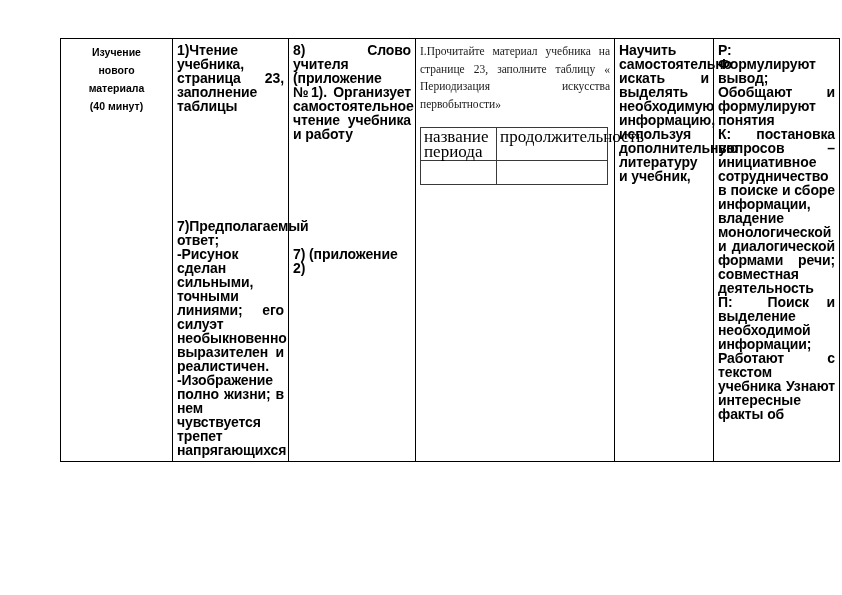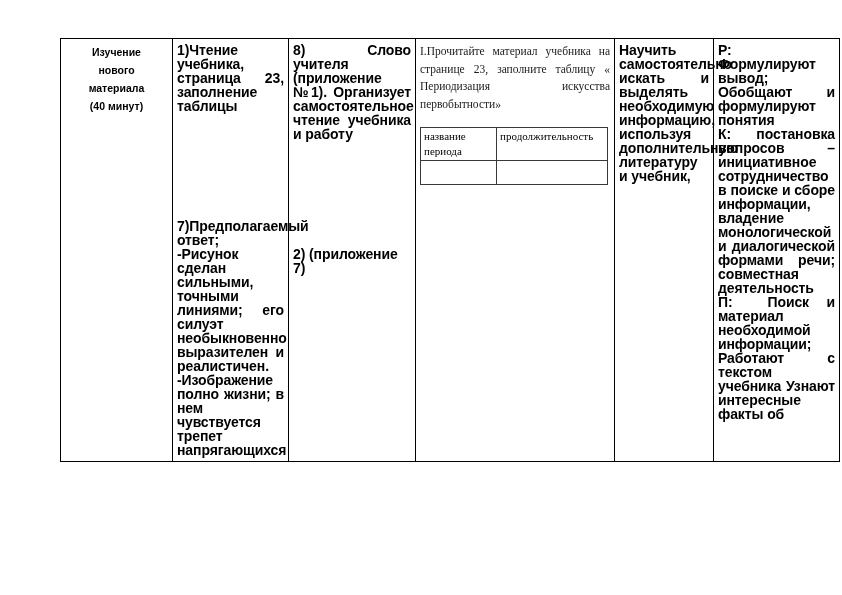--- a/index.html
+++ b/index.html
@@ -92,21 +92,21 @@
   }
   table.nested {
     width: 100%;
     border-collapse: collapse;
     table-layout: fixed;
   }
   table.nested td {
     border: 1.2px solid #3a3a3a;
     font-family: "Liberation Serif", "DejaVu Serif", serif;
     font-weight: normal;
-    font-size: 11px;
+    font-size: 17px;
     line-height: 15px;
     vertical-align: top;
     padding: 1px 3px;
     text-align: left;
     color: #000;
   }
   .nested-c1 { width: 40%; }
   .nested-c2 { width: 60%; }
   tr.nested-empty td { height: 21px; }
 
@@ -136,21 +136,21 @@
           <p>1)Чтение учебника, страница 23, заполнение таблицы</p>
           <div class="gap-1"></div>
           <p class="pull-left">7)Предполагаемый ответ;</p>
           <p>-Рисунок сделан сильными, точными линиями; его силуэт необыкновенно выразителен и реалистичен.</p>
           <p>-Изображение полно жизни; в нем чувствуется трепет напрягающихся</p>
         </td>
 
         <td class="col-teacher2 cell bold-col">
           <p>8) Слово учителя (приложение №1). Организует самостоятельное чтение учебника и работу</p>
           <div class="gap-2"></div>
-          <p class="pull-left">2) (приложение 7)</p>
+          <p class="pull-left">7) (приложение 2)</p>
         </td>
 
         <td class="col-task cell serif-col">
           <p>I.Прочитайте материал учебника на странице 23, заполните таблицу « Периодизация искусства первобытности»</p>
 
           <div class="nested-wrap">
             <table class="nested">
               <tbody>
                 <tr>
                   <td class="nested-c1">название периода</td>
@@ -166,20 +166,20 @@
         </td>
 
         <td class="col-result cell bold-col">
           <p>Научить самостоятельно искать и выделять необходимую информацию, используя дополнительную литературу и учебник,</p>
         </td>
 
         <td class="col-uud cell bold-col">
           <p class="pull-left">Р:</p>
           <p>Формулируют вывод; Обобщают и формулируют понятия</p>
           <p><span>К:</span>&nbsp;&nbsp;<span>постановка вопросов – инициативное сотрудничество в поиске и сборе информации, владение монологической и диалогической формами речи; совместная деятельность</span></p>
-          <p><span>П:</span>&nbsp;&nbsp;<span>Поиск и материал необходимой информации; Работают с текстом учебника Узнают интересные факты об</span></p>
+          <p><span>П:</span>&nbsp;&nbsp;<span>Поиск и выделение необходимой информации; Работают с текстом учебника Узнают интересные факты об</span></p>
         </td>
 
       </tr>
     </tbody>
   </table>
 
 </div>
 
 </body></html>

